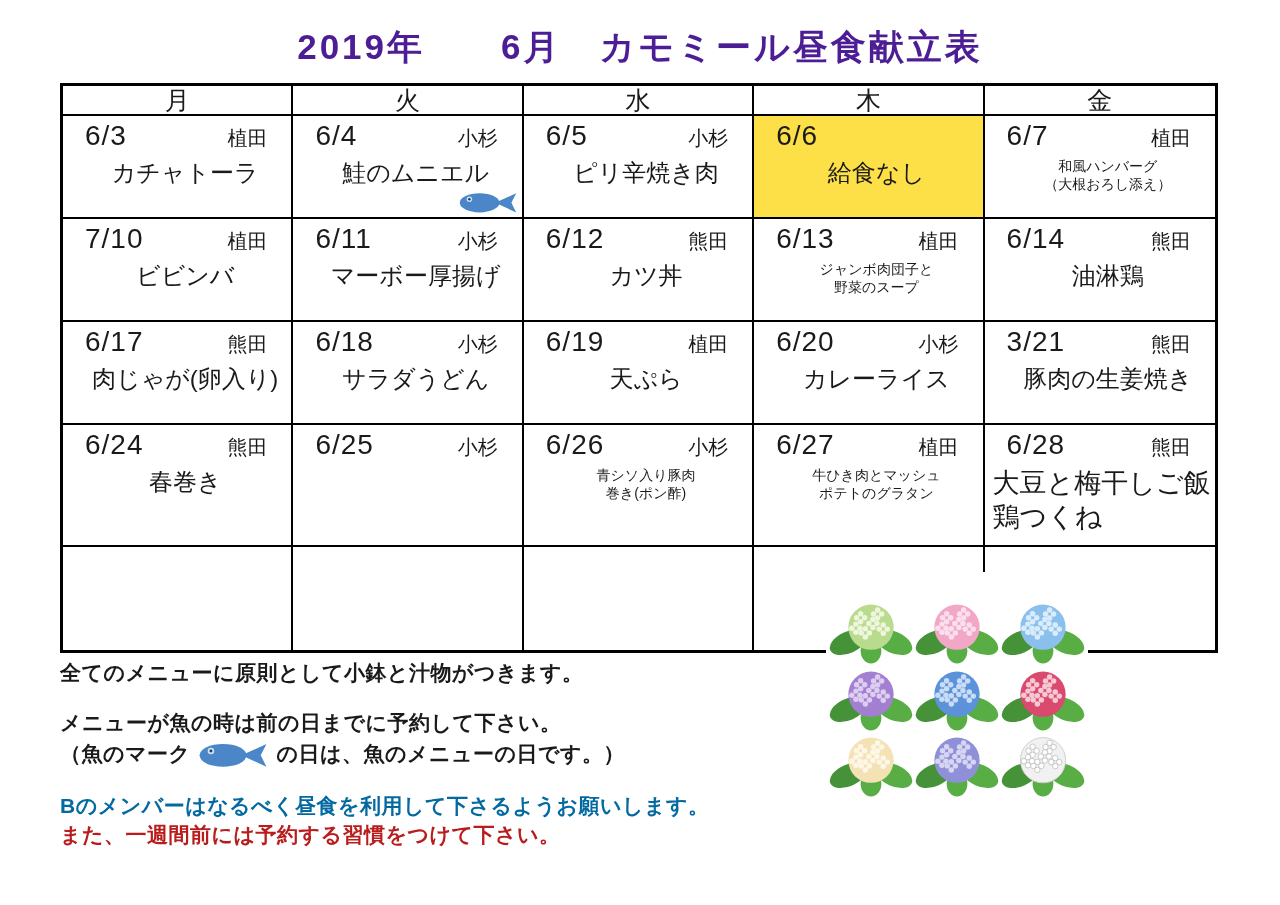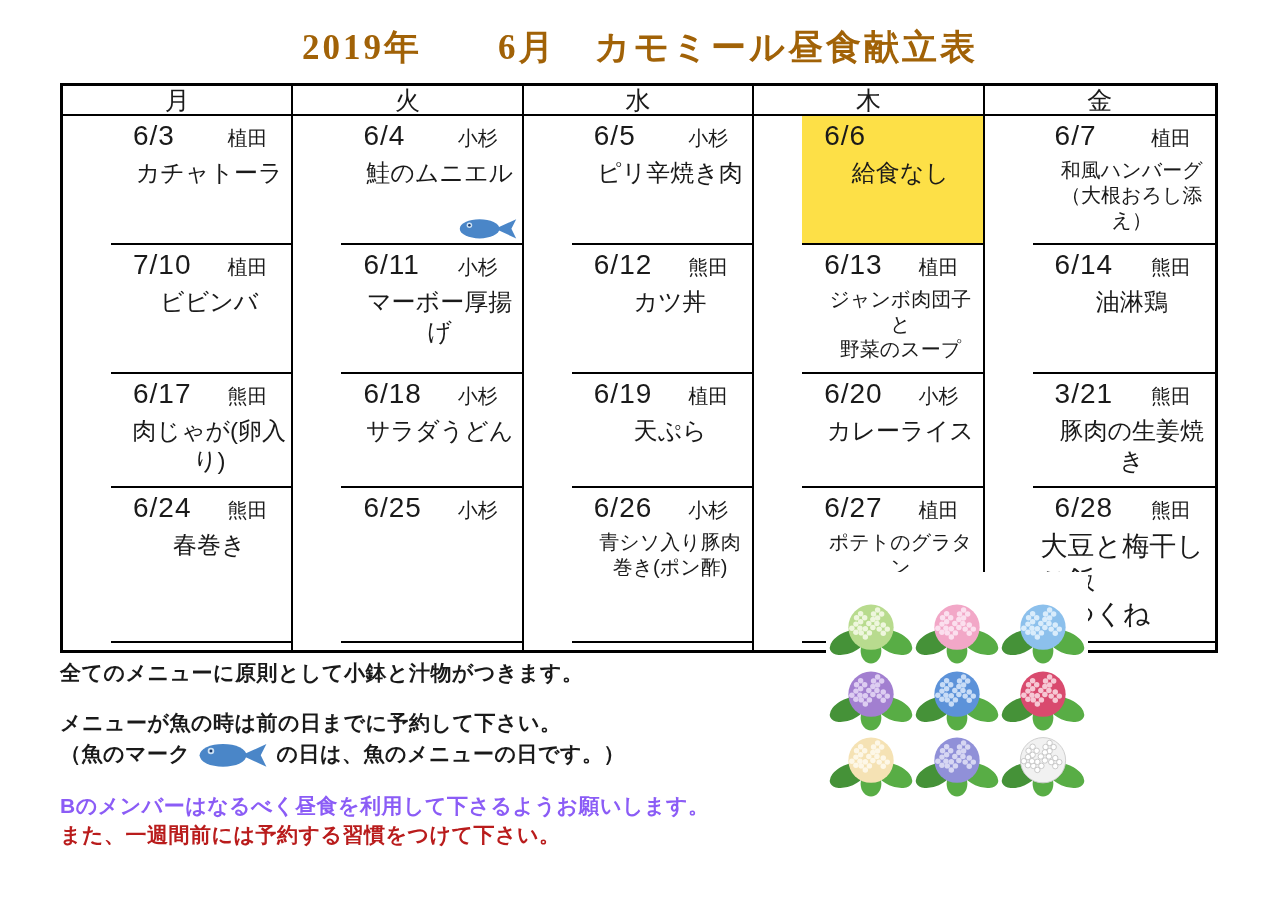--- a/index.html
+++ b/index.html
@@ -3,68 +3,68 @@
 <meta charset="utf-8">
 <style>
   html,body{margin:0;padding:0;background:#ffffff;}
   .page{
     position:relative;width:1280px;height:905px;background:#ffffff;overflow:hidden;
     font-family:"Liberation Sans","DejaVu Sans",sans-serif;color:#1a1a1a;
   }
   
   .title{
     position:absolute;top:24px;left:0;width:100%;text-align:center;margin:0;
-    font-size:35px;font-weight:bold;letter-spacing:3px;color:#a16207;font-family:Liberation Serif, serif;
+    font-size:35px;font-weight:bold;letter-spacing:3px;color:#4c1d95;
   }
   
   .calendar{
     position:absolute;left:60px;top:83px;width:1158px;height:570px;
     border:3px solid #000;box-sizing:border-box;
     display:grid;grid-template-columns:repeat(5,1fr);grid-template-rows:30px repeat(5,1fr);
     background:#fff;
   }
   .hcell{
     border-right:2px solid #000;border-bottom:2px solid #000;
     display:flex;align-items:center;justify-content:center;
     font-size:25px;line-height:1;
   }
   .cell{
     border-right:2px solid #000;border-bottom:2px solid #000;
-    position:relative;display:flex;flex-direction:column;box-sizing:border-box;margin-left:48px;
+    position:relative;display:flex;flex-direction:column;box-sizing:border-box;
   }
   .no-r{border-right:none;}
   .no-b{border-bottom:none;}
   .cell.highlight{background:#fde047;}
   .date-row{
     display:flex;justify-content:space-between;align-items:baseline;
     padding:4px 24px 0 22px;
   }
   .date{font-size:28px;letter-spacing:1px;}
   .staff{font-size:20px;}
   .menu-area{
     flex:1;display:flex;flex-direction:column;justify-content:flex-start;align-items:center;
     text-align:center;font-size:24px;line-height:1.25;padding:6px 4px 10px 20px;
   }
-  .menu-area.two{font-size:20px;}
+  .menu-area.two{font-size:14px;}
   .menu-area.left{align-items:flex-start;text-align:left;padding-left:8px;font-size:27px;}
   .cell-fish{position:absolute;right:4px;bottom:1px;width:60px;height:27px;}
   
   .flower-bg{position:absolute;left:826px;top:572px;width:262px;height:236px;background:#fff;}
   .flower-grid{
     position:absolute;left:828px;top:598px;width:258px;height:200px;
     display:grid;grid-template-columns:repeat(3,1fr);grid-template-rows:repeat(3,1fr);
   }
   .flower-grid svg{width:86px;height:66px;display:block;}
   
   .notes{position:absolute;left:60px;top:660px;width:720px;}
   .notes p{margin:0;font-size:21px;font-weight:bold;letter-spacing:0.5px;line-height:1.25;}
   .note2{margin-top:24px !important;}
   .note3{margin-top:2px !important;display:flex;align-items:center;}
   .note-fish{width:74px;height:32px;margin:0 6px;}
-  .red1{margin-top:22px !important;color:#8b5cf6;}
+  .red1{margin-top:22px !important;color:#0369a1;}
   .red2{margin-top:3px !important;color:#b91c1c;}
 </style>
 </head>
 <body>
 
 <div class="page">
 
   <h1 class="title">2019年　　6月　カモミール昼食献立表</h1>
 
   <div class="calendar" id="calendar">
@@ -240,20 +240,21 @@
           <div>青シソ入り豚肉</div>
           <div>巻き(ポン酢)</div>
         </div>
       </div>
       <div class="cell">
         <div class="date-row">
           <span class="date">6/27</span>
           <span class="staff">植田</span>
         </div>
         <div class="menu-area two">
+          <div>牛ひき肉とマッシュ</div>
           <div>ポテトのグラタン</div>
         </div>
       </div>
       <div class="cell no-r">
         <div class="date-row">
           <span class="date">6/28</span>
           <span class="staff">熊田</span>
         </div>
         <div class="menu-area two left">
           <div>大豆と梅干しご飯</div>

